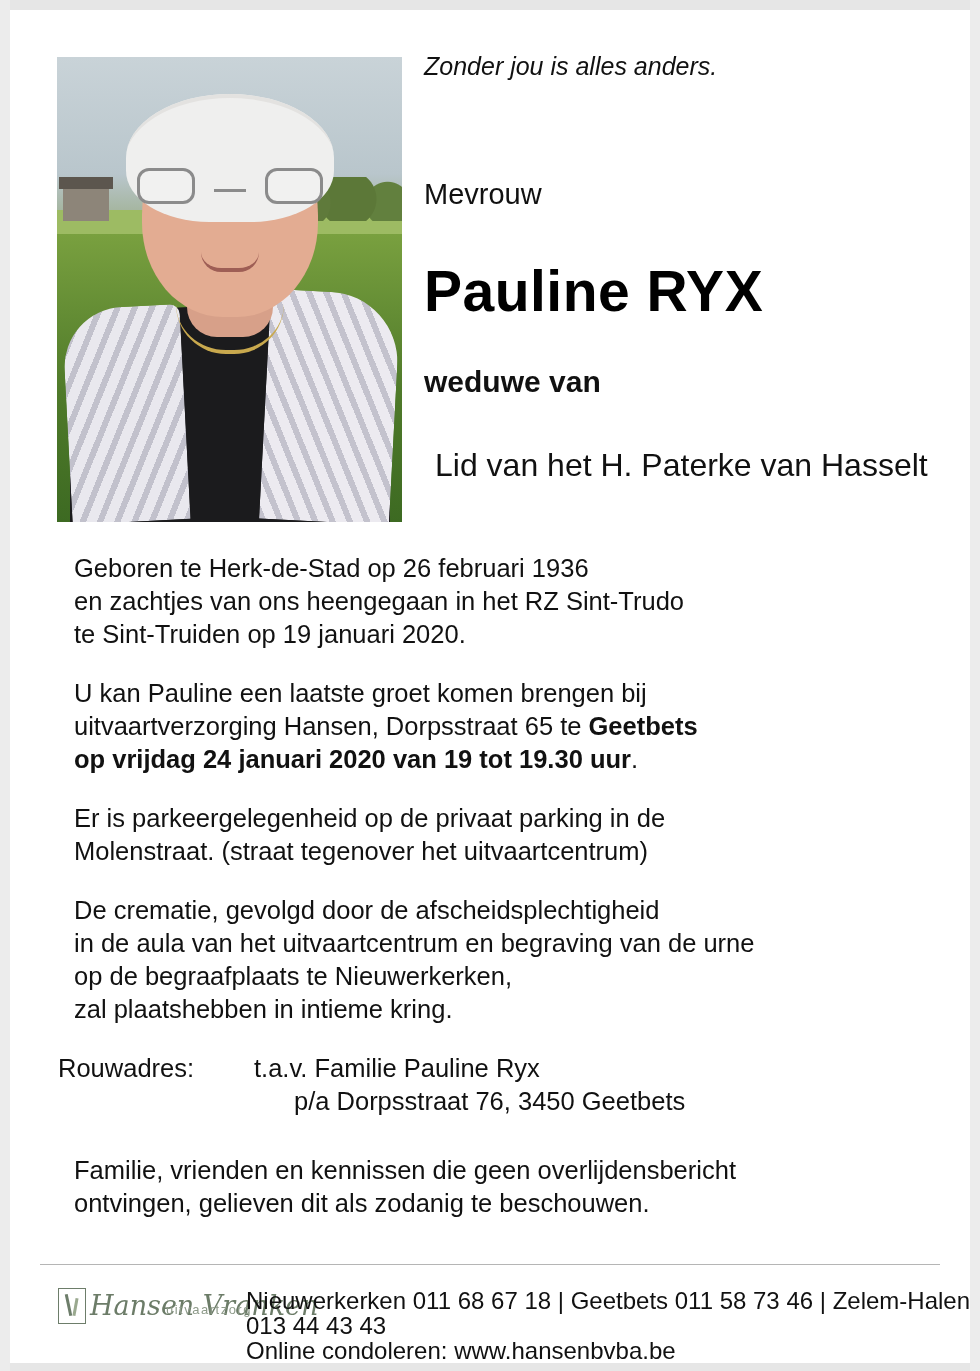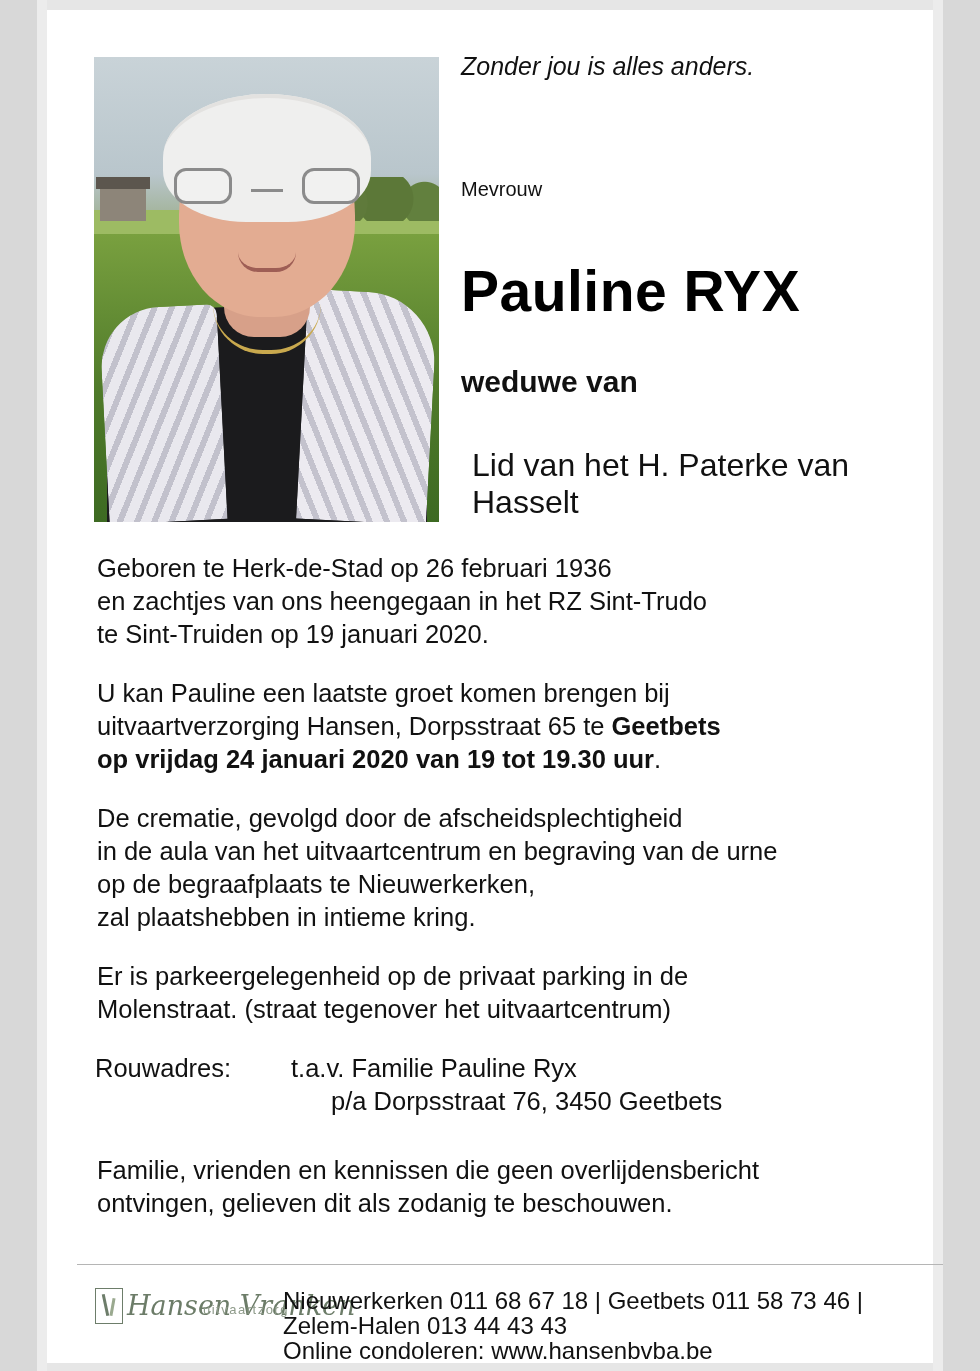--- a/index.html
+++ b/index.html
@@ -5,21 +5,21 @@
   html, body {
     margin: 0;
     padding: 0;
     background: #d8d8d8;
   }
   body {
     font-family: "Liberation Sans", sans-serif;
   }
   .page {
     position: relative;
-    width: 906px;
+    width: 980px;
     height: 1371px;
     background: #ffffff;
     margin: 0 auto;
     overflow: hidden;
     box-sizing: border-box;
   }
   
   .band-top {
     position: absolute;
     left: 0; top: 0;
@@ -215,21 +215,21 @@
     left: 424px;
     top: 52px;
     font-style: italic;
     font-size: 25px;
     color: #111;
   }
   .mevrouw {
     position: absolute;
     left: 424px;
     top: 178px;
-    font-size: 20px;
+    font-size: 29px;
     color: #111;
   }
   .name {
     position: absolute;
     left: 424px;
     top: 258px;
     font-size: 57px;
     font-weight: bold;
     letter-spacing: 0.5px;
     color: #000;
@@ -254,21 +254,21 @@
   .body-text {
     position: absolute;
     left: 58px;
     top: 552px;
     width: 880px;
     font-size: 25.5px;
     line-height: 33px;
     color: #111;
   }
   .body-text p {
-    margin: 0 0 26px 2px;
+    margin: 0 0 26px 16px;
   }
   .body-text b { font-weight: bold; }
 
   .rouw {
     display: flex;
     margin: 0 0 36px 0;
   }
   .rouw .label { width: 196px; flex: none; }
   .rouw .lines { flex: 1; }
   .rouw .lines div:nth-child(2) { padding-left: 40px; }
@@ -381,29 +381,29 @@
       <span>te Sint-Truiden op 19 januari 2020.</span>
     </p>
 
     <p>
       <span>U kan Pauline een laatste groet komen brengen bij</span><br>
       <span>uitvaartverzorging Hansen, Dorpsstraat 65 te </span><b>Geetbets</b><br>
       <b>op vrijdag 24 januari 2020 van 19 tot 19.30 uur</b><span>.</span>
     </p>
 
     <p>
+      <span>Er is parkeergelegenheid op de privaat parking in de</span><br>
+      <span>Molenstraat. (straat tegenover het uitvaartcentrum)</span>
+    </p>
+
+    <p>
       <span>De crematie, gevolgd door de afscheidsplechtigheid</span><br>
       <span>in de aula van het uitvaartcentrum en begraving van de urne</span><br>
       <span>op de begraafplaats te Nieuwerkerken,</span><br>
       <span>zal plaatshebben in intieme kring.</span>
-    </p>
-
-    <p>
-      <span>Er is parkeergelegenheid op de privaat parking in de</span><br>
-      <span>Molenstraat. (straat tegenover het uitvaartcentrum)</span>
     </p>
 
     <div class="rouw">
       <div class="label">Rouwadres:</div>
       <div class="lines">
         <div>t.a.v. Familie Pauline Ryx</div>
         <div>p/a Dorpsstraat 76, 3450 Geetbets</div>
       </div>
     </div>
 

